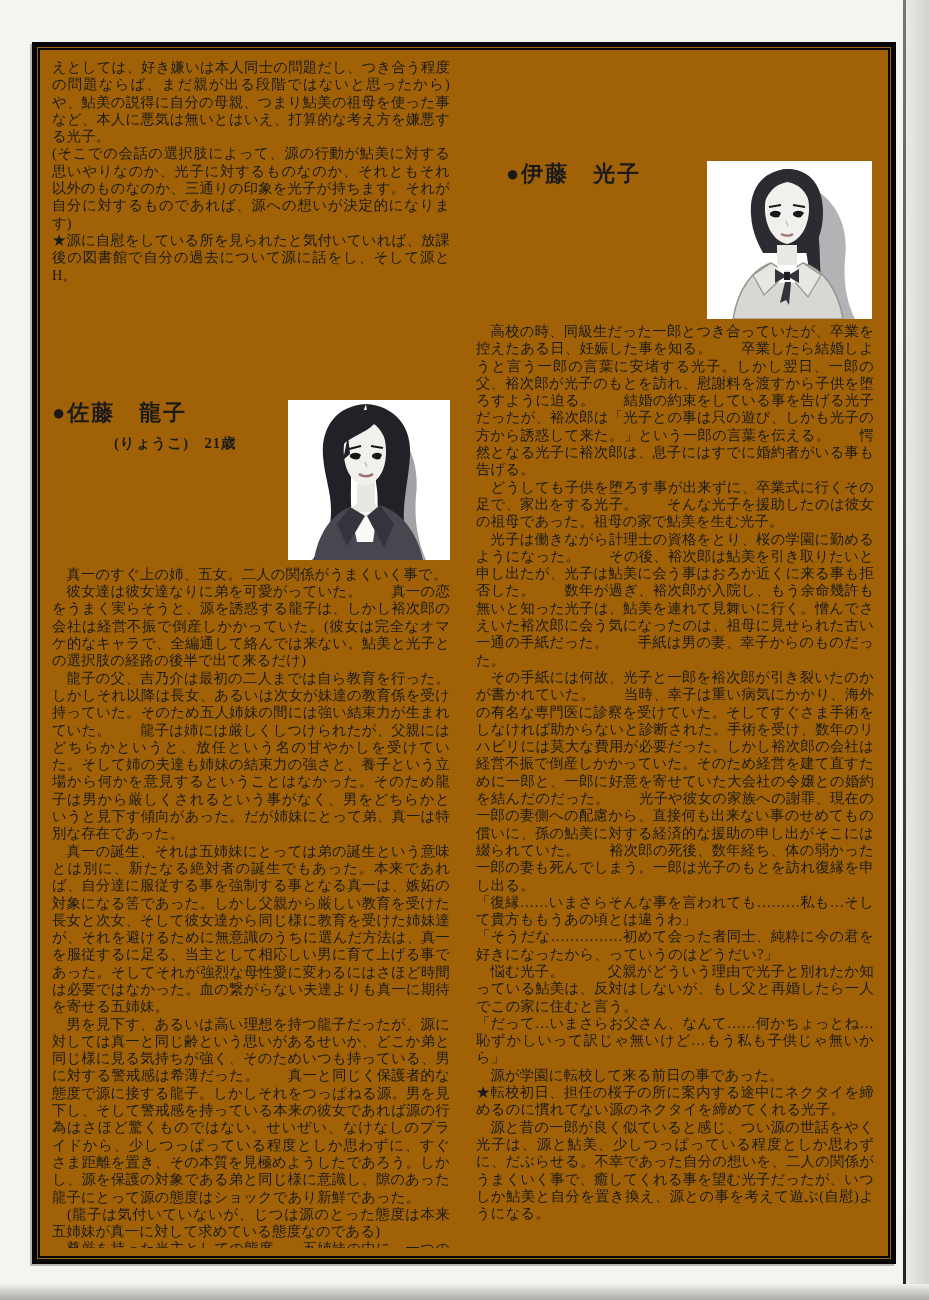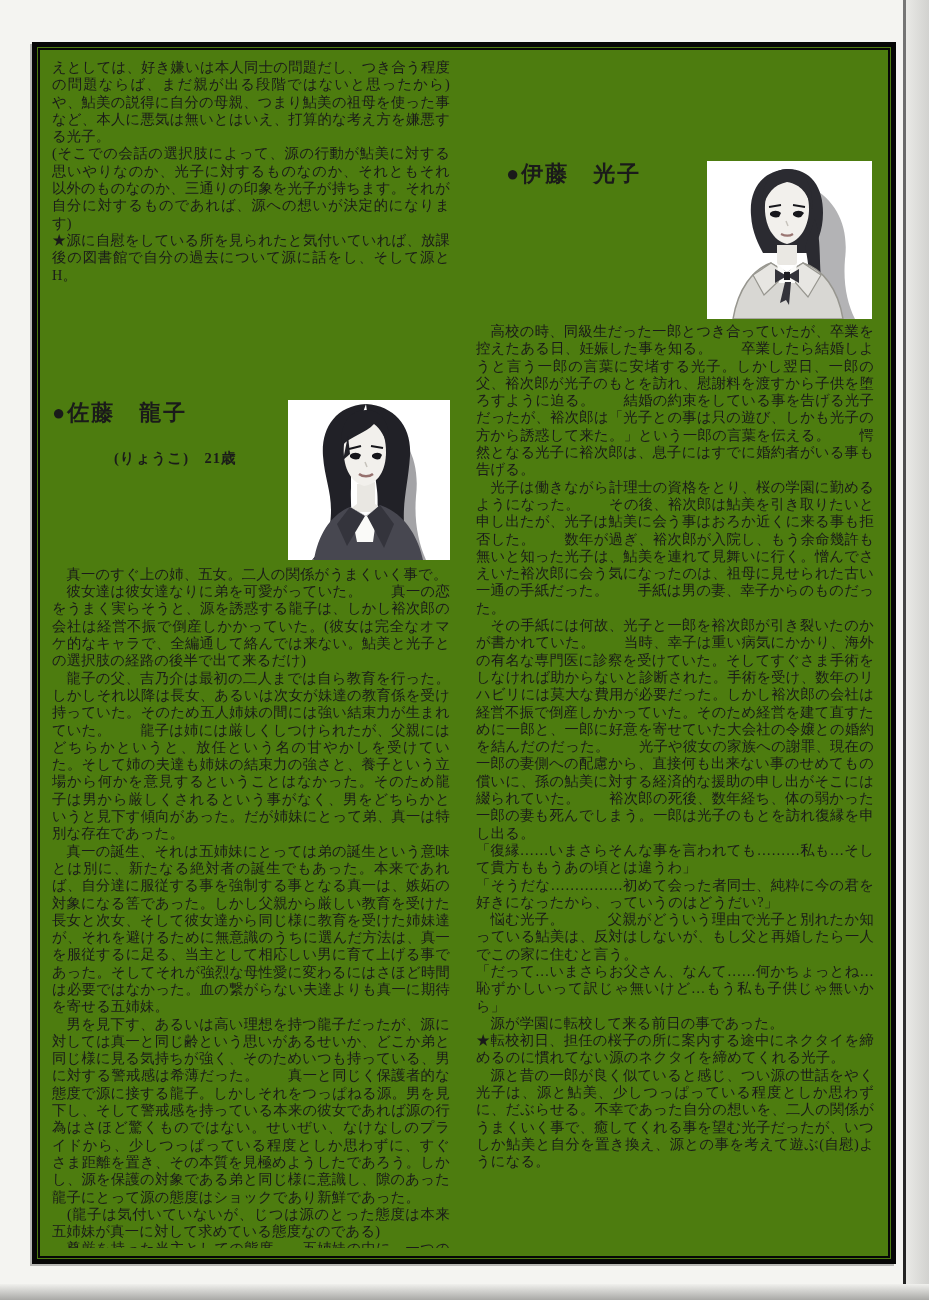--- a/index.html
+++ b/index.html
@@ -15,36 +15,36 @@
   }
   
   .edge-right{position:absolute;top:0;left:903px;width:3px;height:1300px;
     background:linear-gradient(#777 0%,#4a4a4a 40%,#222 100%);}
   .edge-right-outer{position:absolute;top:0;left:906px;width:23px;height:1300px;
     background:linear-gradient(90deg,#e9e9e6,#d2d2cf);}
   .shadow-bottom{position:absolute;left:0;top:1284px;width:929px;height:16px;
     background:linear-gradient(#f0f0ed, #a9a9a6);}
   
   .frame{position:absolute;left:32px;top:42px;width:864px;height:1222px;
-    border:5px solid var(--frame);background:#4d7c0f;
+    border:5px solid var(--frame);background:#a16207;
     box-shadow:-2px 2px 0 rgba(0,0,0,.25);}
   .frame-inner{position:absolute;inset:1px;border:2px solid var(--frame);
     padding:9px 12px 8px 12px;overflow:hidden;}
   .cols{display:flex;gap:26px;height:100%;}
   .col{width:398px;flex:0 0 398px;overflow:hidden;}
   
   .para{
     font-size:14.3px;line-height:17.3px;
     text-align:justify;text-justify:inter-ideograph;
     letter-spacing:0.2px;
     color:var(--text);
   }
   .char-header{font-weight:bold;}
   .char-name{font-size:22px;font-weight:bold;letter-spacing:2px;}
-  .char-furigana{font-size:14.5px;padding-left:62px;margin-top:21px;letter-spacing:1px;}
+  .char-furigana{font-size:14.5px;padding-left:62px;margin-top:6px;letter-spacing:1px;}
   .hdr-ryouko{margin-top:114px;}
   .hdr-mitsuko{margin-top:100px;padding-left:30px;}
   .char-body{clear:both;}
   .portrait{float:right;background:#fff;}
   .portrait-ryouko{width:162px;height:160px;margin:2px 0 6px 10px;}
   .portrait-mitsuko{width:165px;height:158px;margin:2px 2px 4px 10px;}
   .portrait svg{width:100%;height:100%;display:block;}
 </style>
 </head>
 <body>
@@ -128,20 +128,21 @@
               <path d="M80,115 L92,108 L92,122 Z" fill="#33333a"></path>
               <rect x="77" y="111" width="6" height="8" fill="#1d1d22"></rect>
               <path d="M78,121 L73,142 L79,139 L82,144 L84,121 Z" fill="#33333a"></path>
             </svg>
           </div>
           <div class="char-header hdr-mitsuko">
             <div class="char-name">●伊藤　光子</div>
           </div>
           <div class="char-body">
               <p class="para">　高校の時、同級生だった一郎とつき合っていたが、卒業を控えたある日、妊娠した事を知る。　　卒業したら結婚しようと言う一郎の言葉に安堵する光子。しかし翌日、一郎の父、裕次郎が光子のもとを訪れ、慰謝料を渡すから子供を堕ろすように迫る。　　結婚の約束をしている事を告げる光子だったが、裕次郎は「光子との事は只の遊び、しかも光子の方から誘惑して来た。」という一郎の言葉を伝える。　　愕然となる光子に裕次郎は、息子にはすでに婚約者がいる事も告げる。</p>
+              <p class="para">　どうしても子供を堕ろす事が出来ずに、卒業式に行くその足で、家出をする光子。　　そんな光子を援助したのは彼女の祖母であった。祖母の家で鮎美を生む光子。</p>
               <p class="para">　光子は働きながら計理士の資格をとり、桜の学園に勤めるようになった。　　その後、裕次郎は鮎美を引き取りたいと申し出たが、光子は鮎美に会う事はおろか近くに来る事も拒否した。　　数年が過ぎ、裕次郎が入院し、もう余命幾許も無いと知った光子は、鮎美を連れて見舞いに行く。憎んでさえいた裕次郎に会う気になったのは、祖母に見せられた古い一通の手紙だった。　　手紙は男の妻、幸子からのものだった。</p>
               <p class="para">　その手紙には何故、光子と一郎を裕次郎が引き裂いたのかが書かれていた。　　当時、幸子は重い病気にかかり、海外の有名な専門医に診察を受けていた。そしてすぐさま手術をしなければ助からないと診断された。手術を受け、数年のリハビリには莫大な費用が必要だった。しかし裕次郎の会社は経営不振で倒産しかかっていた。そのため経営を建て直すために一郎と、一郎に好意を寄せていた大会社の令嬢との婚約を結んだのだった。　　光子や彼女の家族への謝罪、現在の一郎の妻側への配慮から、直接何も出来ない事のせめてもの償いに、孫の鮎美に対する経済的な援助の申し出がそこには綴られていた。　　裕次郎の死後、数年経ち、体の弱かった一郎の妻も死んでしまう。一郎は光子のもとを訪れ復縁を申し出る。</p>
               <p class="para">「復縁……いまさらそんな事を言われても………私も…そして貴方ももうあの頃とは違うわ」</p>
               <p class="para">「そうだな……………初めて会った者同士、純粋に今の君を好きになったから、っていうのはどうだい?」</p>
               <p class="para">　悩む光子。　　　父親がどういう理由で光子と別れたか知っている鮎美は、反対はしないが、もし父と再婚したら一人でこの家に住むと言う。</p>
               <p class="para">「だって…いまさらお父さん、なんて……何かちょっとね…恥ずかしいって訳じゃ無いけど…もう私も子供じゃ無いから」</p>
               <p class="para">　源が学園に転校して来る前日の事であった。</p>
               <p class="para">★転校初日、担任の桜子の所に案内する途中にネクタイを締めるのに慣れてない源のネクタイを締めてくれる光子。</p>
               <p class="para">　源と昔の一郎が良く似ていると感じ、つい源の世話をやく光子は、源と鮎美、少しつっぱっている程度としか思わずに、だぶらせる。不幸であった自分の想いを、二人の関係がうまくいく事で、癒してくれる事を望む光子だったが、いつしか鮎美と自分を置き換え、源との事を考えて遊ぶ(自慰)ようになる。</p>
             </div>

